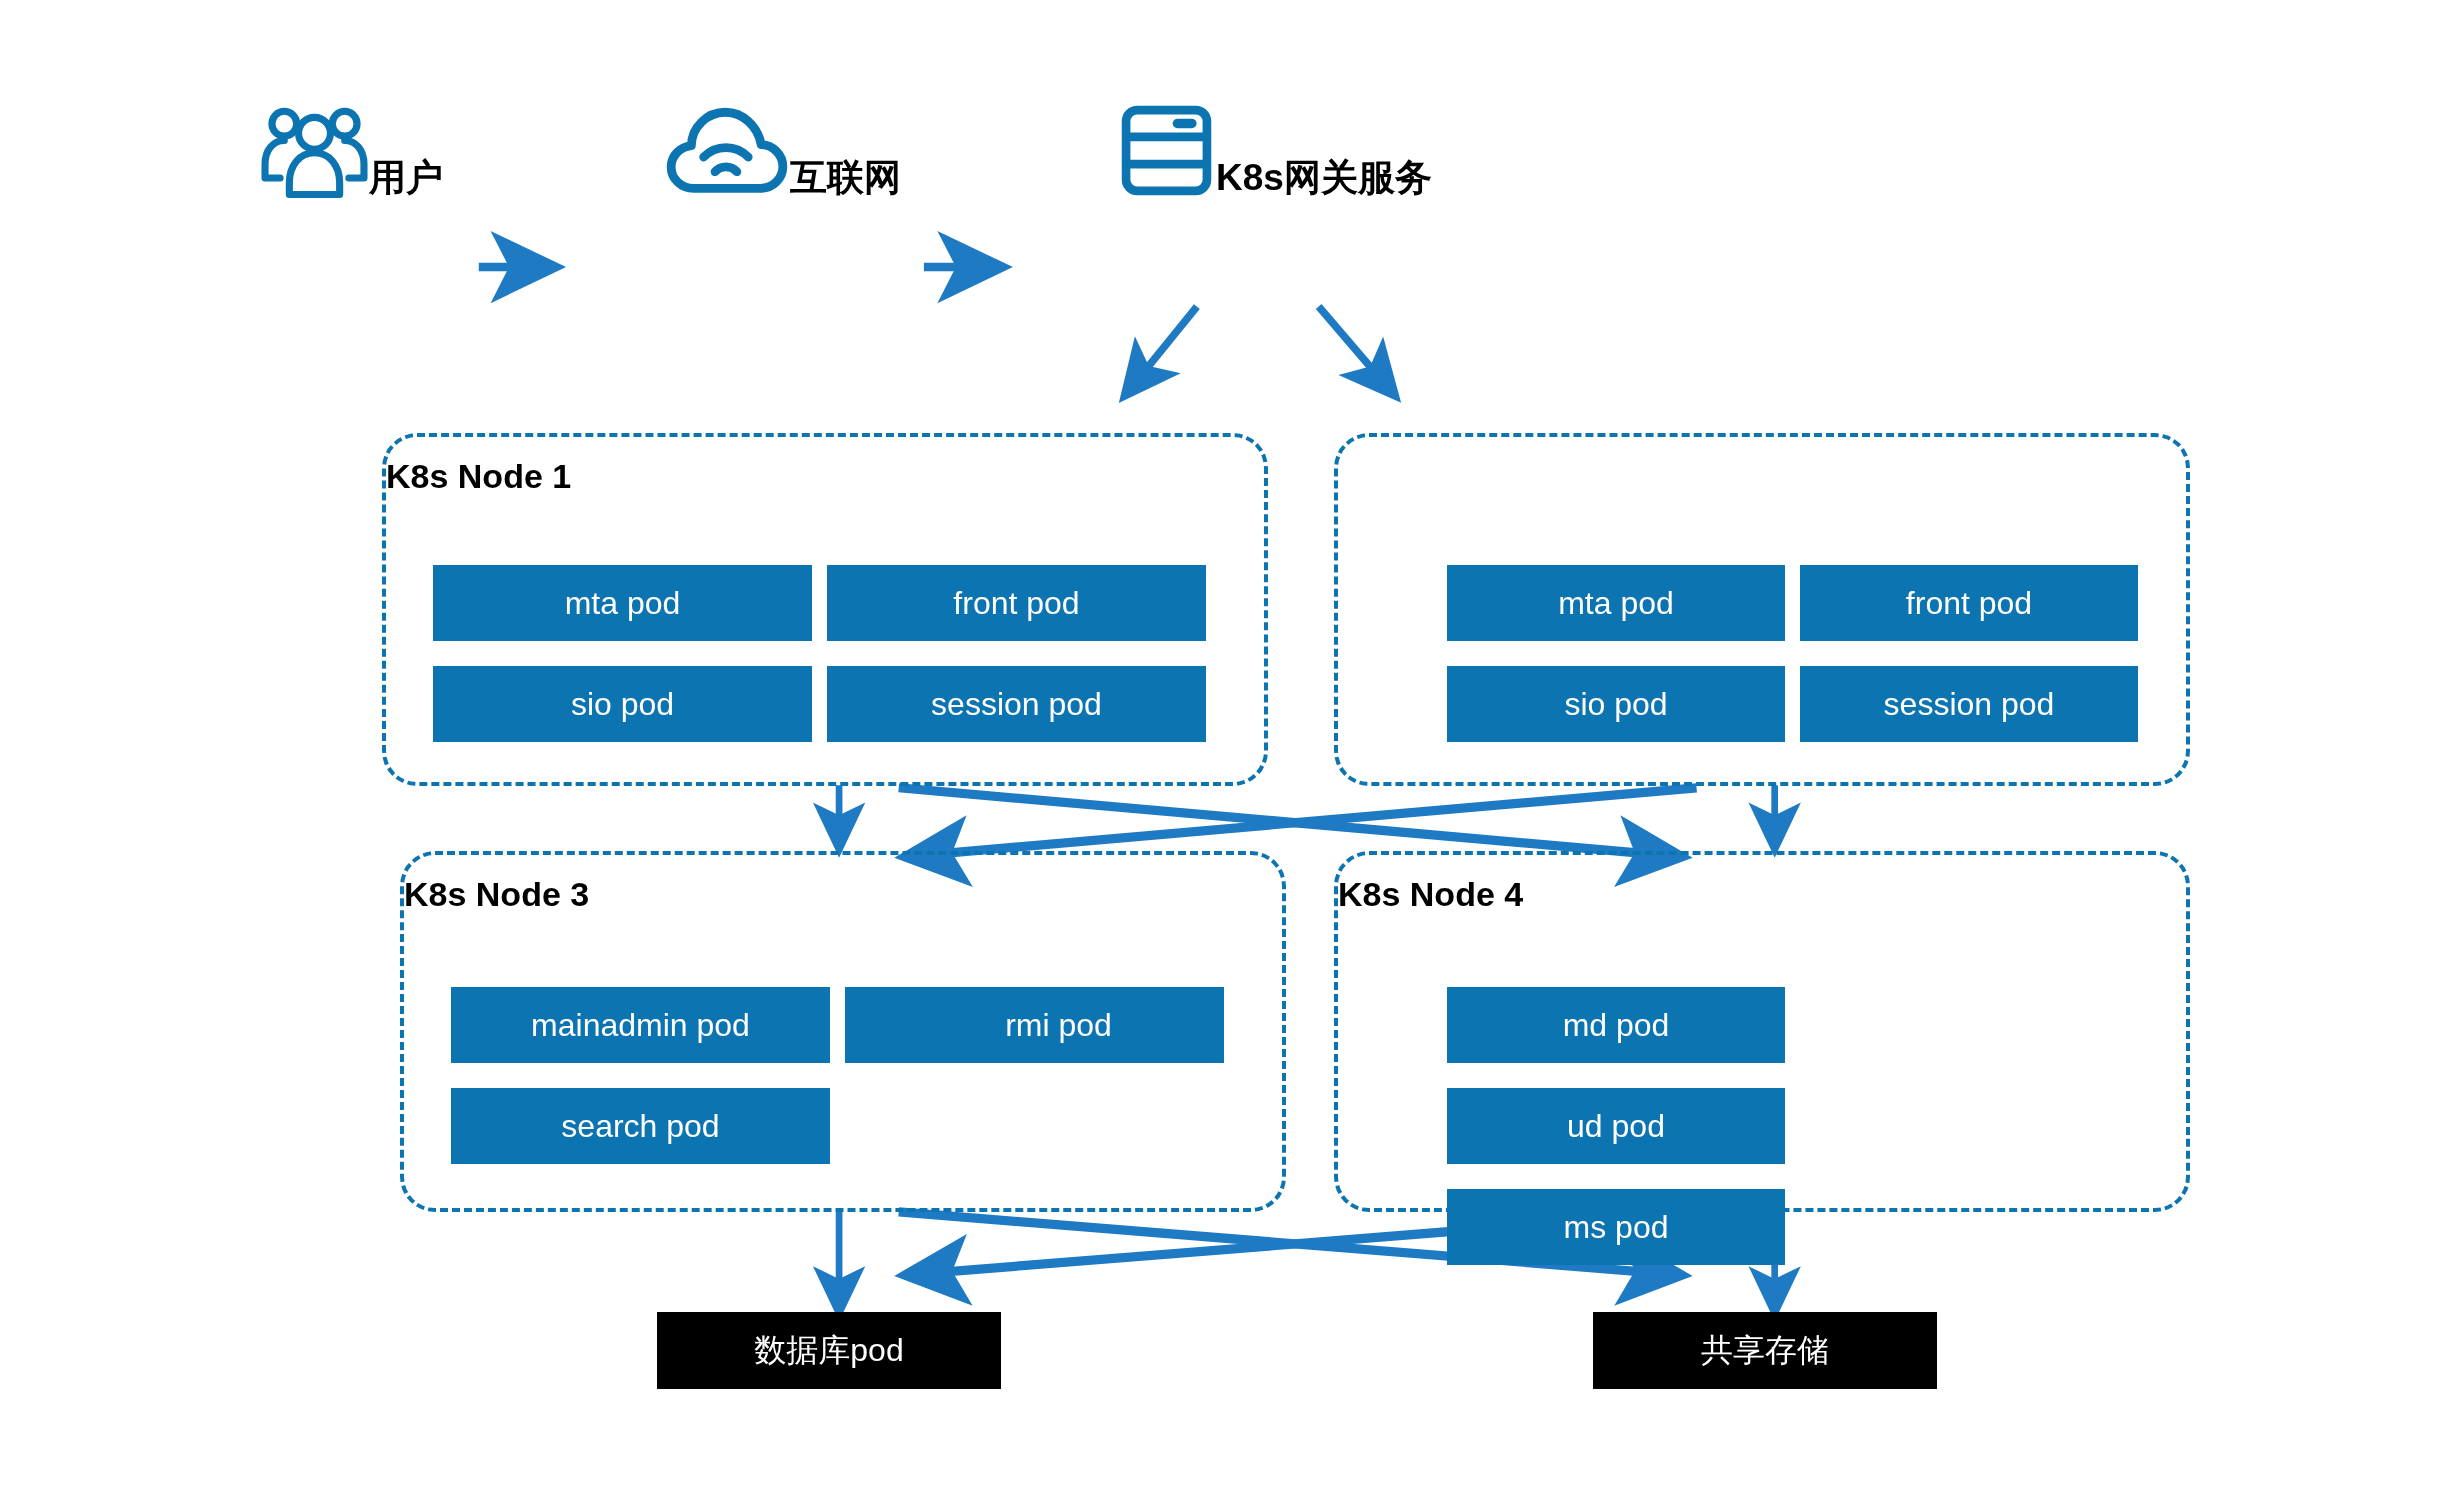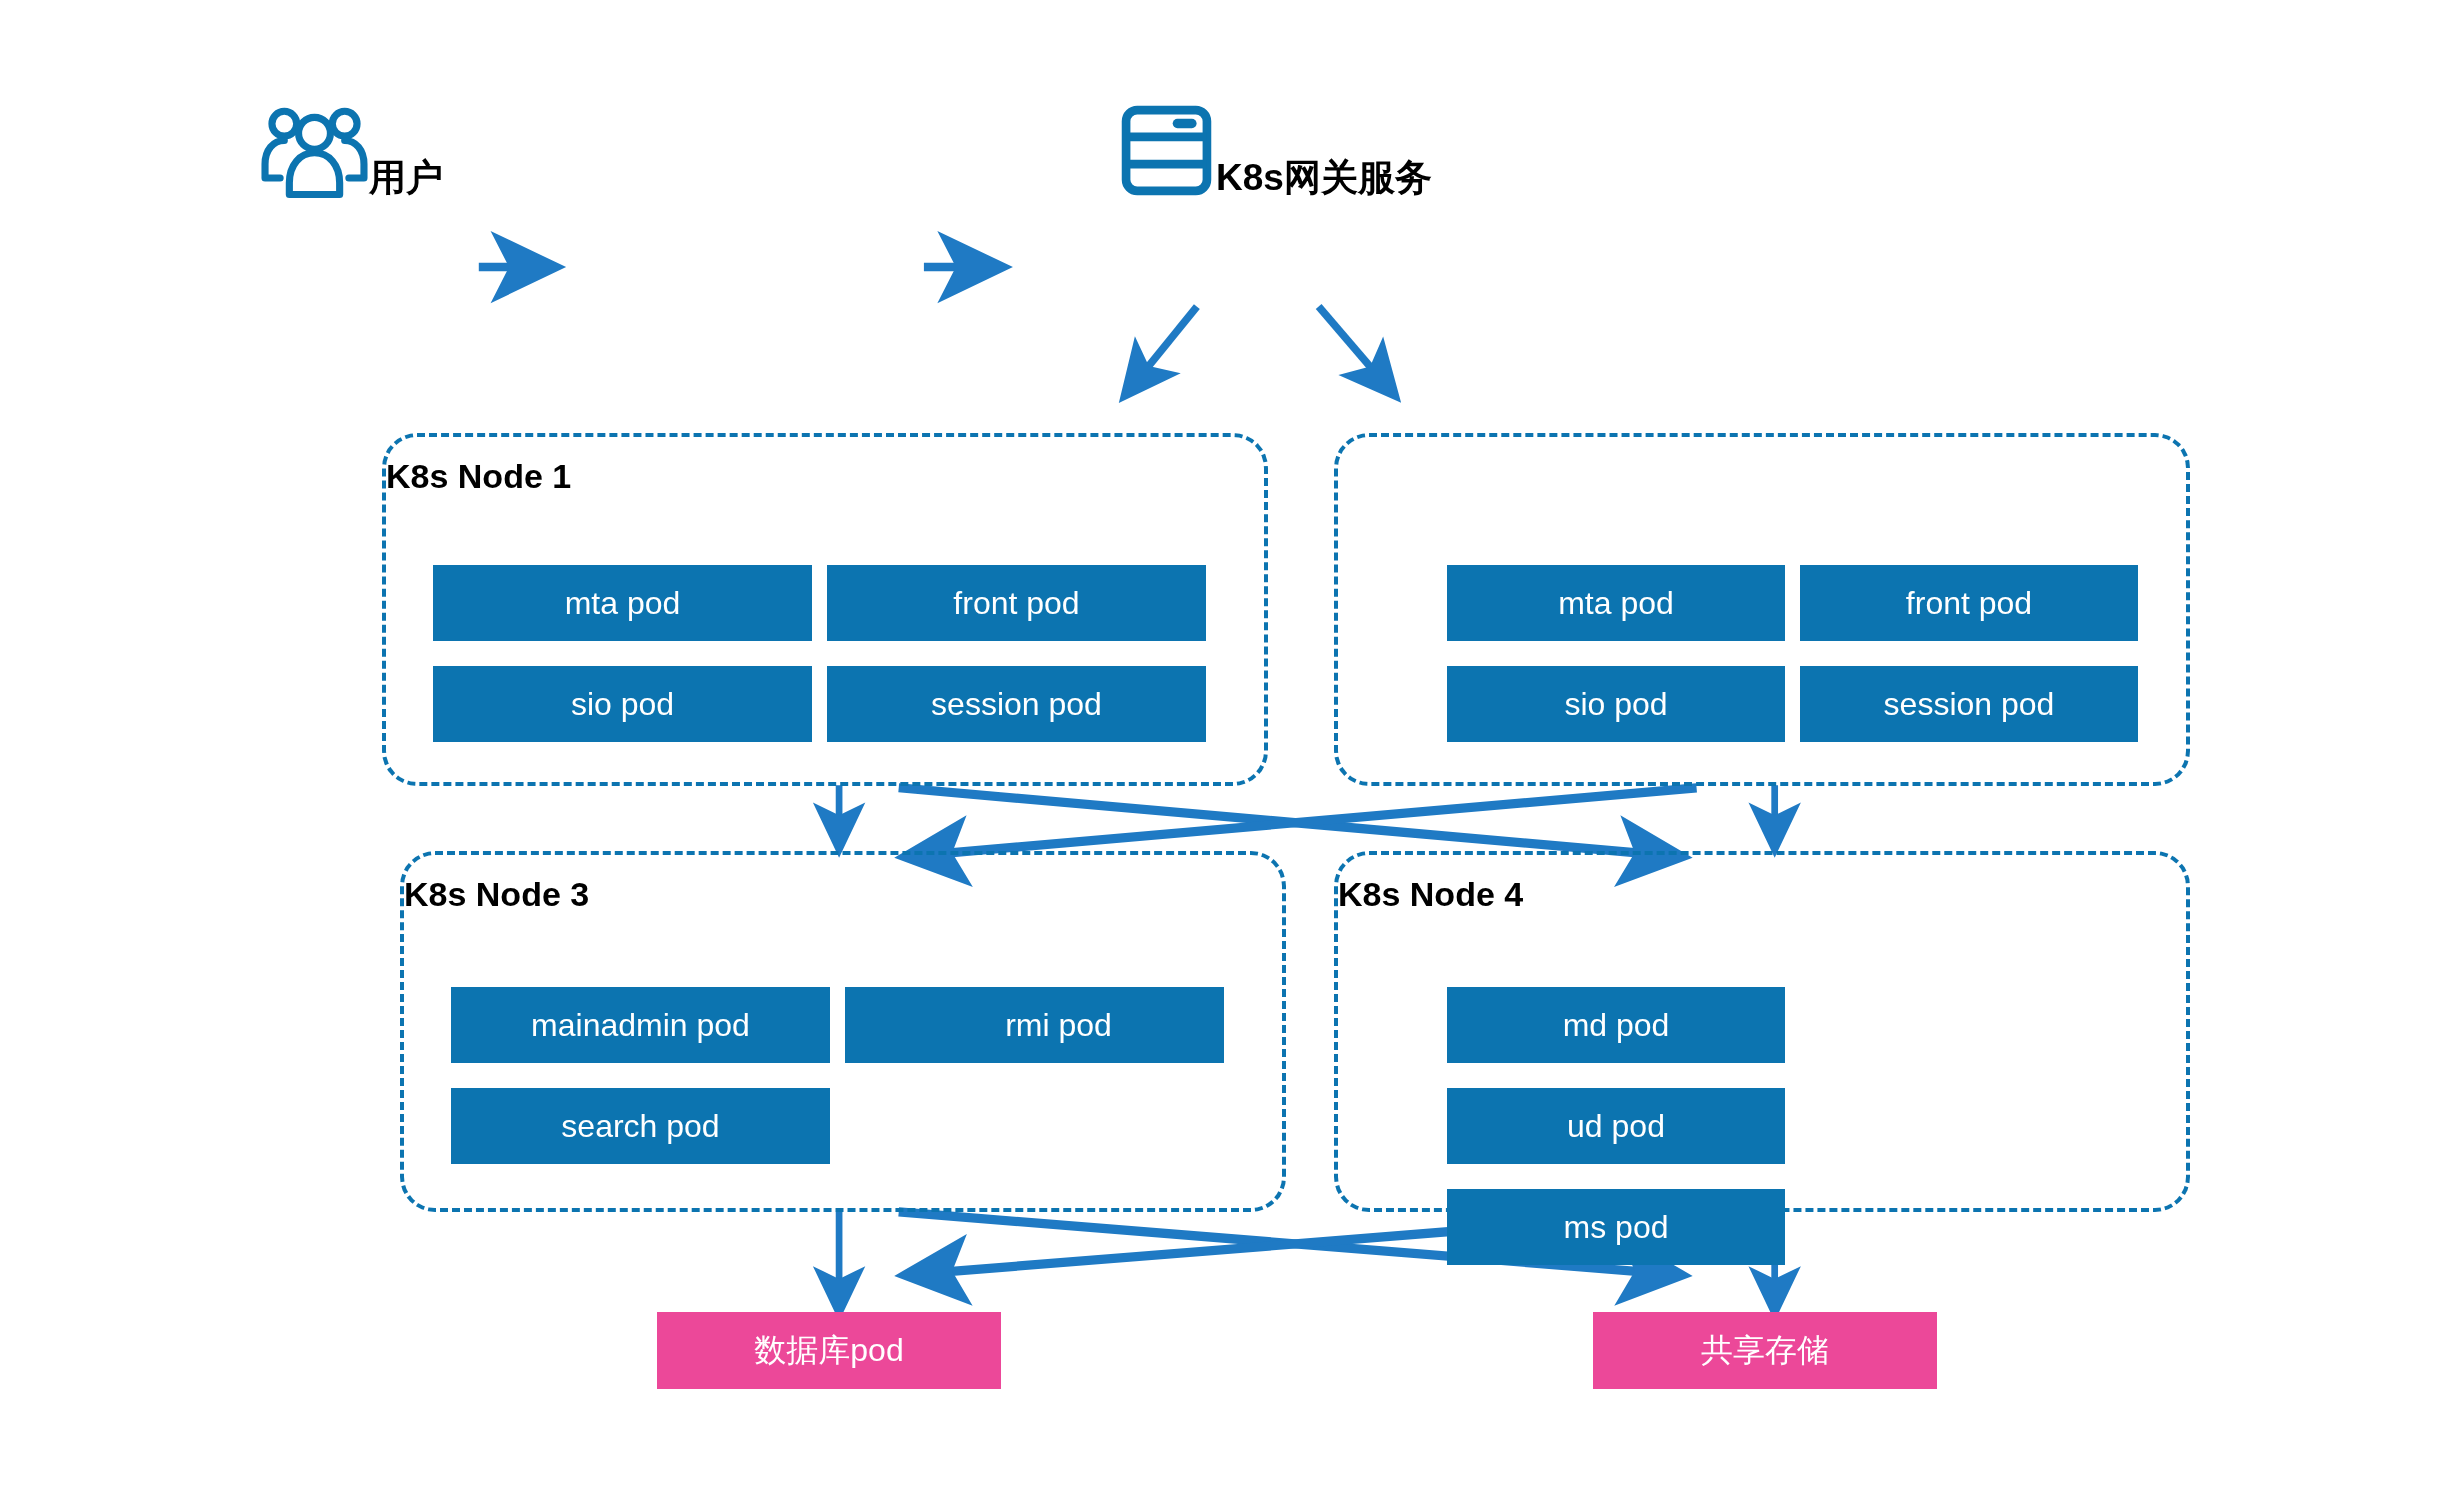--- a/index.html
+++ b/index.html
@@ -73,21 +73,21 @@
     display: flex;
     align-items: center;
     justify-content: center;
     height: 76px;
     white-space: nowrap;
   }
 
   
   .store-box {
     position: absolute;
-    background: #ec4899;
+    background: #000000;
     color: #ffffff;
     font-size: 32px;
     display: flex;
     align-items: center;
     justify-content: center;
     white-space: nowrap;
   }
 </style>
 </head>
 <body>
@@ -136,20 +136,32 @@
           <path d="M46.3 10.2a5.9 5.9 0 1 1-11.8 0 5.9 5.9 0 0 1 11.8 0Z"></path>
           <path d="M40.4 18.2c5.3 0 9.2 4.6 9.2 11.3v6.6h-7.2"></path>
           <path d="M33.6 14.8a7.6 7.6 0 1 1-15.2 0 7.6 7.6 0 0 1 15.2 0Z"></path>
           <path d="M26 24.1c-7 0-12 5.9-12 14.3v5.6h24v-5.6c0-8.4-5-14.3-12-14.3Z"></path>
         </g>
       </svg>
     </span>
     <span class="top-label">用户</span>
   </div>
 
+  <div class="top-item" style="left:664px; top:101px; width:168px;">
+    <span class="top-icon">
+      <svg width="126" height="99" viewBox="0 0 60 47" xmlns="http://www.w3.org/2000/svg">
+        <g fill="none" stroke="#0C74B0" stroke-width="4.2" stroke-linecap="round" stroke-linejoin="round">
+          <path d="M14.6 41.5h31.2c6.0 0 10.8-4.6 10.8-10.4 0-5.6-4.6-10.2-10.3-10.4C44.6 11.9 37.6 5.3 29.2 5.3 20.4 5.3 13.2 12.4 13.0 21.2 7.5 21.8 3.4 26.1 3.4 31.3c0 5.7 4.8 10.2 10.7 10.2Z"></path>
+          <path d="M18.9 26.6c2.8-2.9 6.6-4.5 10.6-4.5s7.8 1.6 10.6 4.5"></path>
+          <path d="M24.3 33.6c1.4-1.5 3.2-2.3 5.2-2.3s3.8.8 5.2 2.3"></path>
+        </g>
+      </svg>
+    </span>
+    <span class="top-label">互联网</span>
+  </div>
 
   <div class="top-item" style="left:1117px; top:101px; width:286px;">
     <span class="top-icon">
       <svg width="99" height="99" viewBox="0 0 48 48" xmlns="http://www.w3.org/2000/svg">
         <g fill="none" stroke="#0C74B0" stroke-width="4.2" stroke-linejoin="round">
           <rect x="4.4" y="4.4" width="39.2" height="39.2" rx="5.4"></rect>
           <line x1="4.4" y1="17.4" x2="43.6" y2="17.4"></line>
           <line x1="4.4" y1="30.6" x2="43.6" y2="30.6"></line>
         </g>
         <rect x="27" y="8.6" width="11.6" height="4.6" rx="2.3" fill="#0C74B0"></rect>

